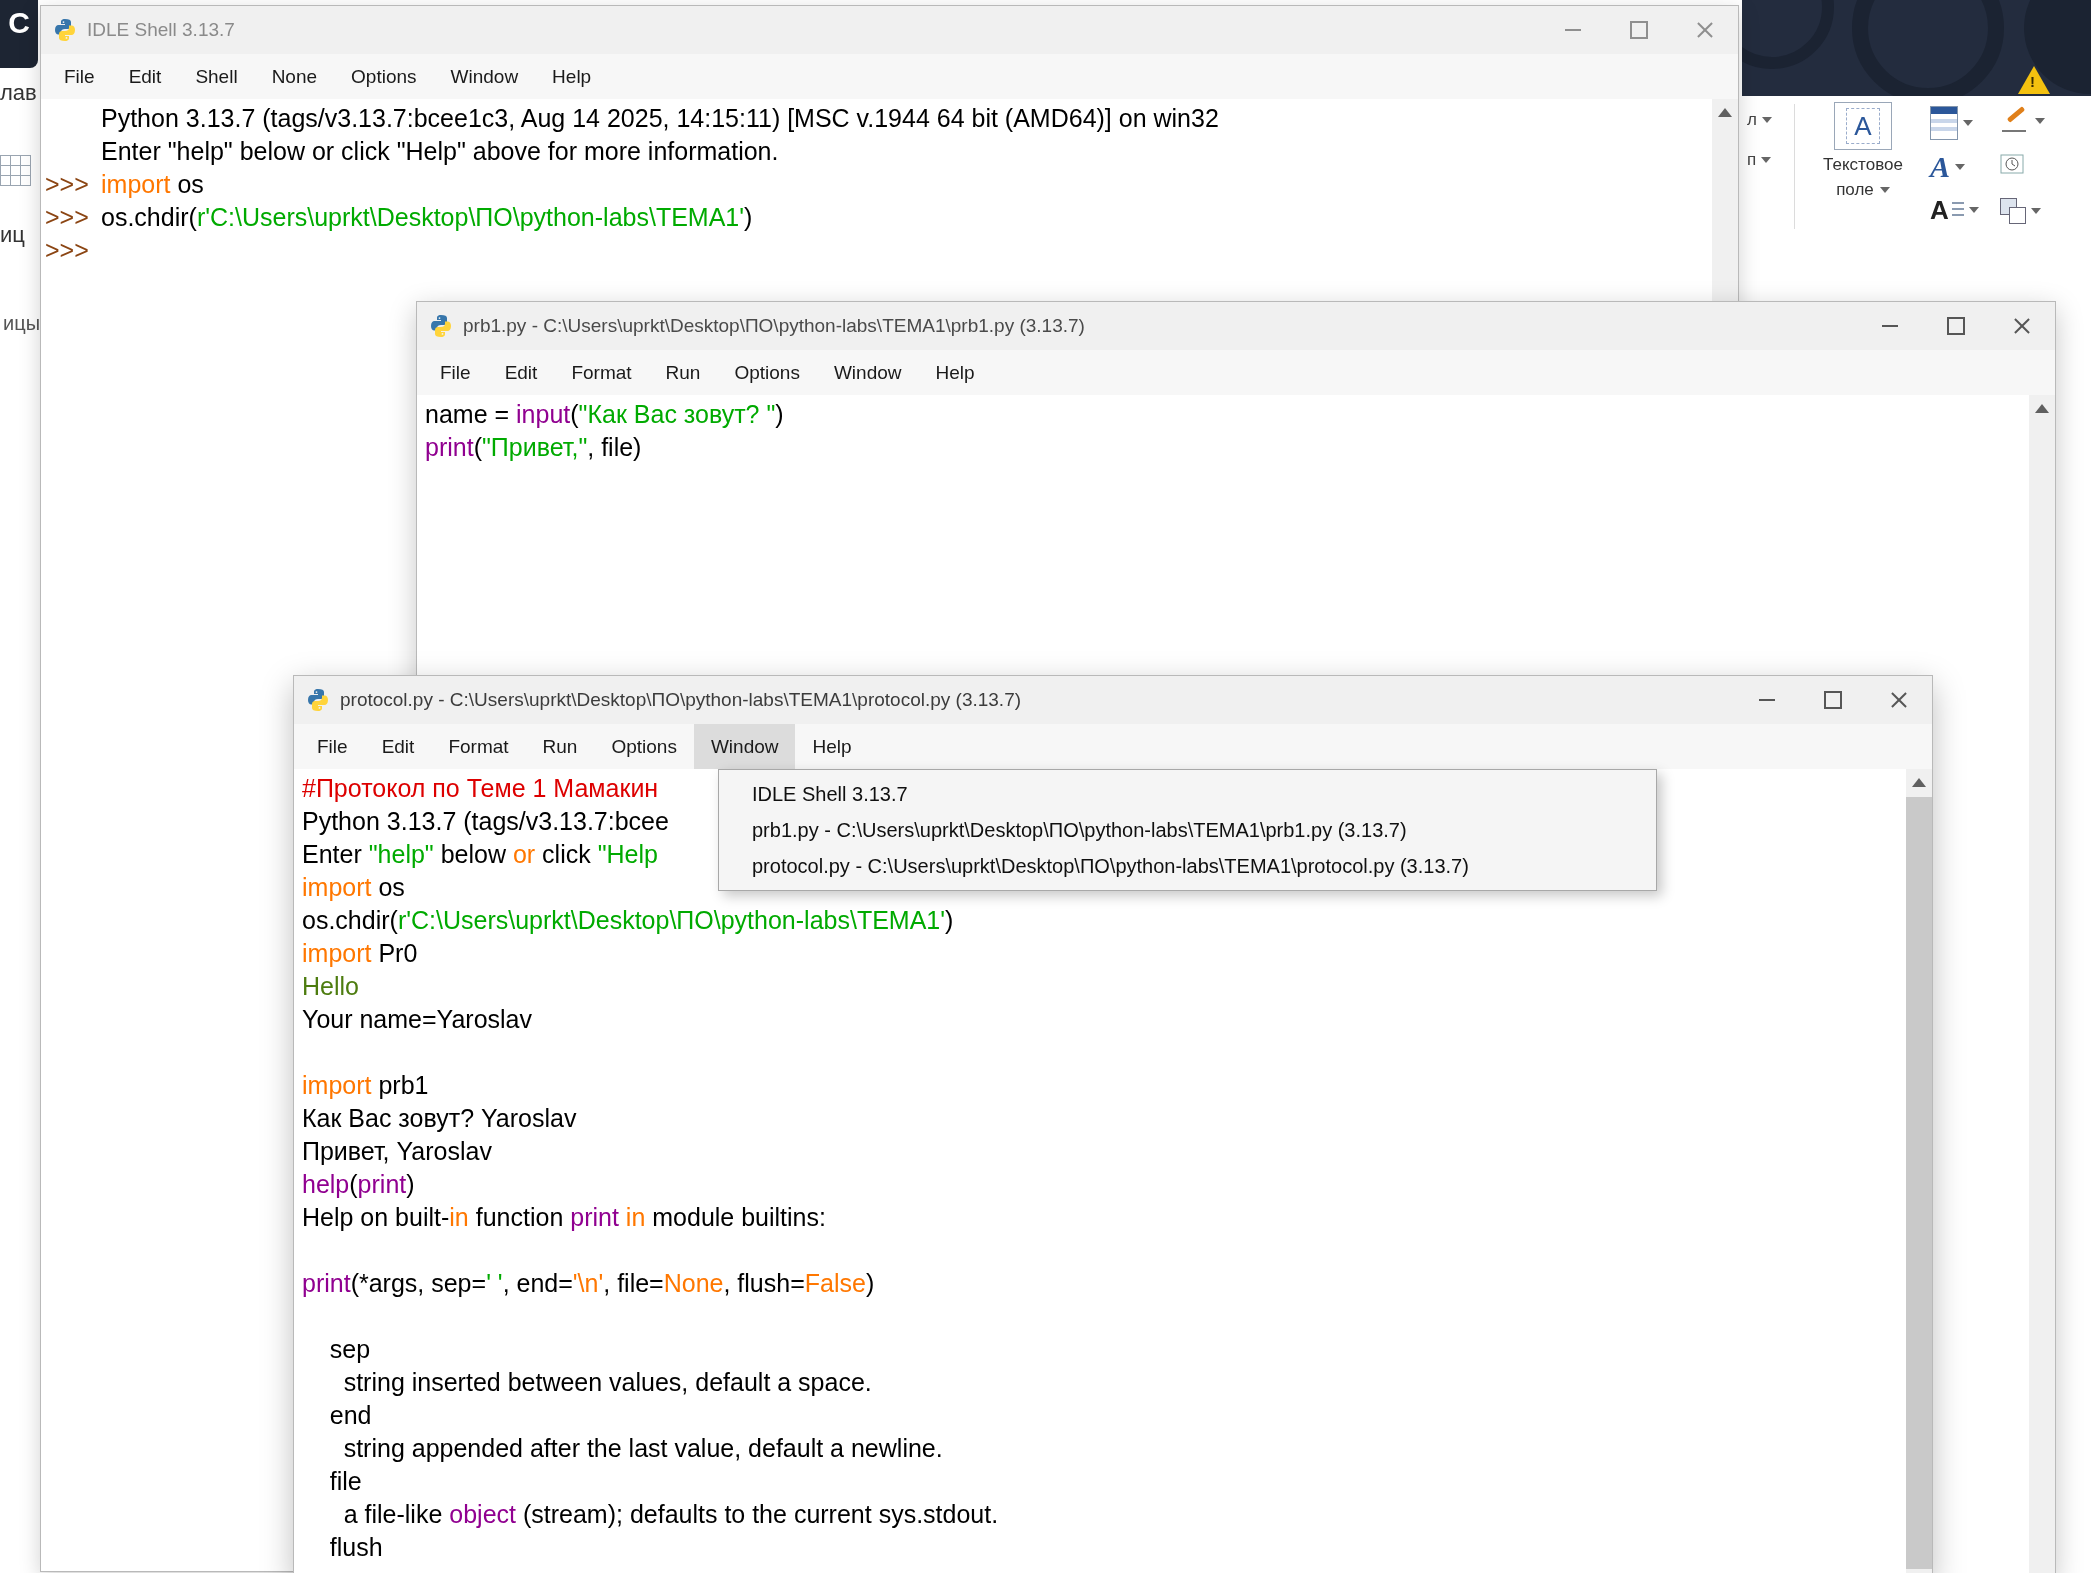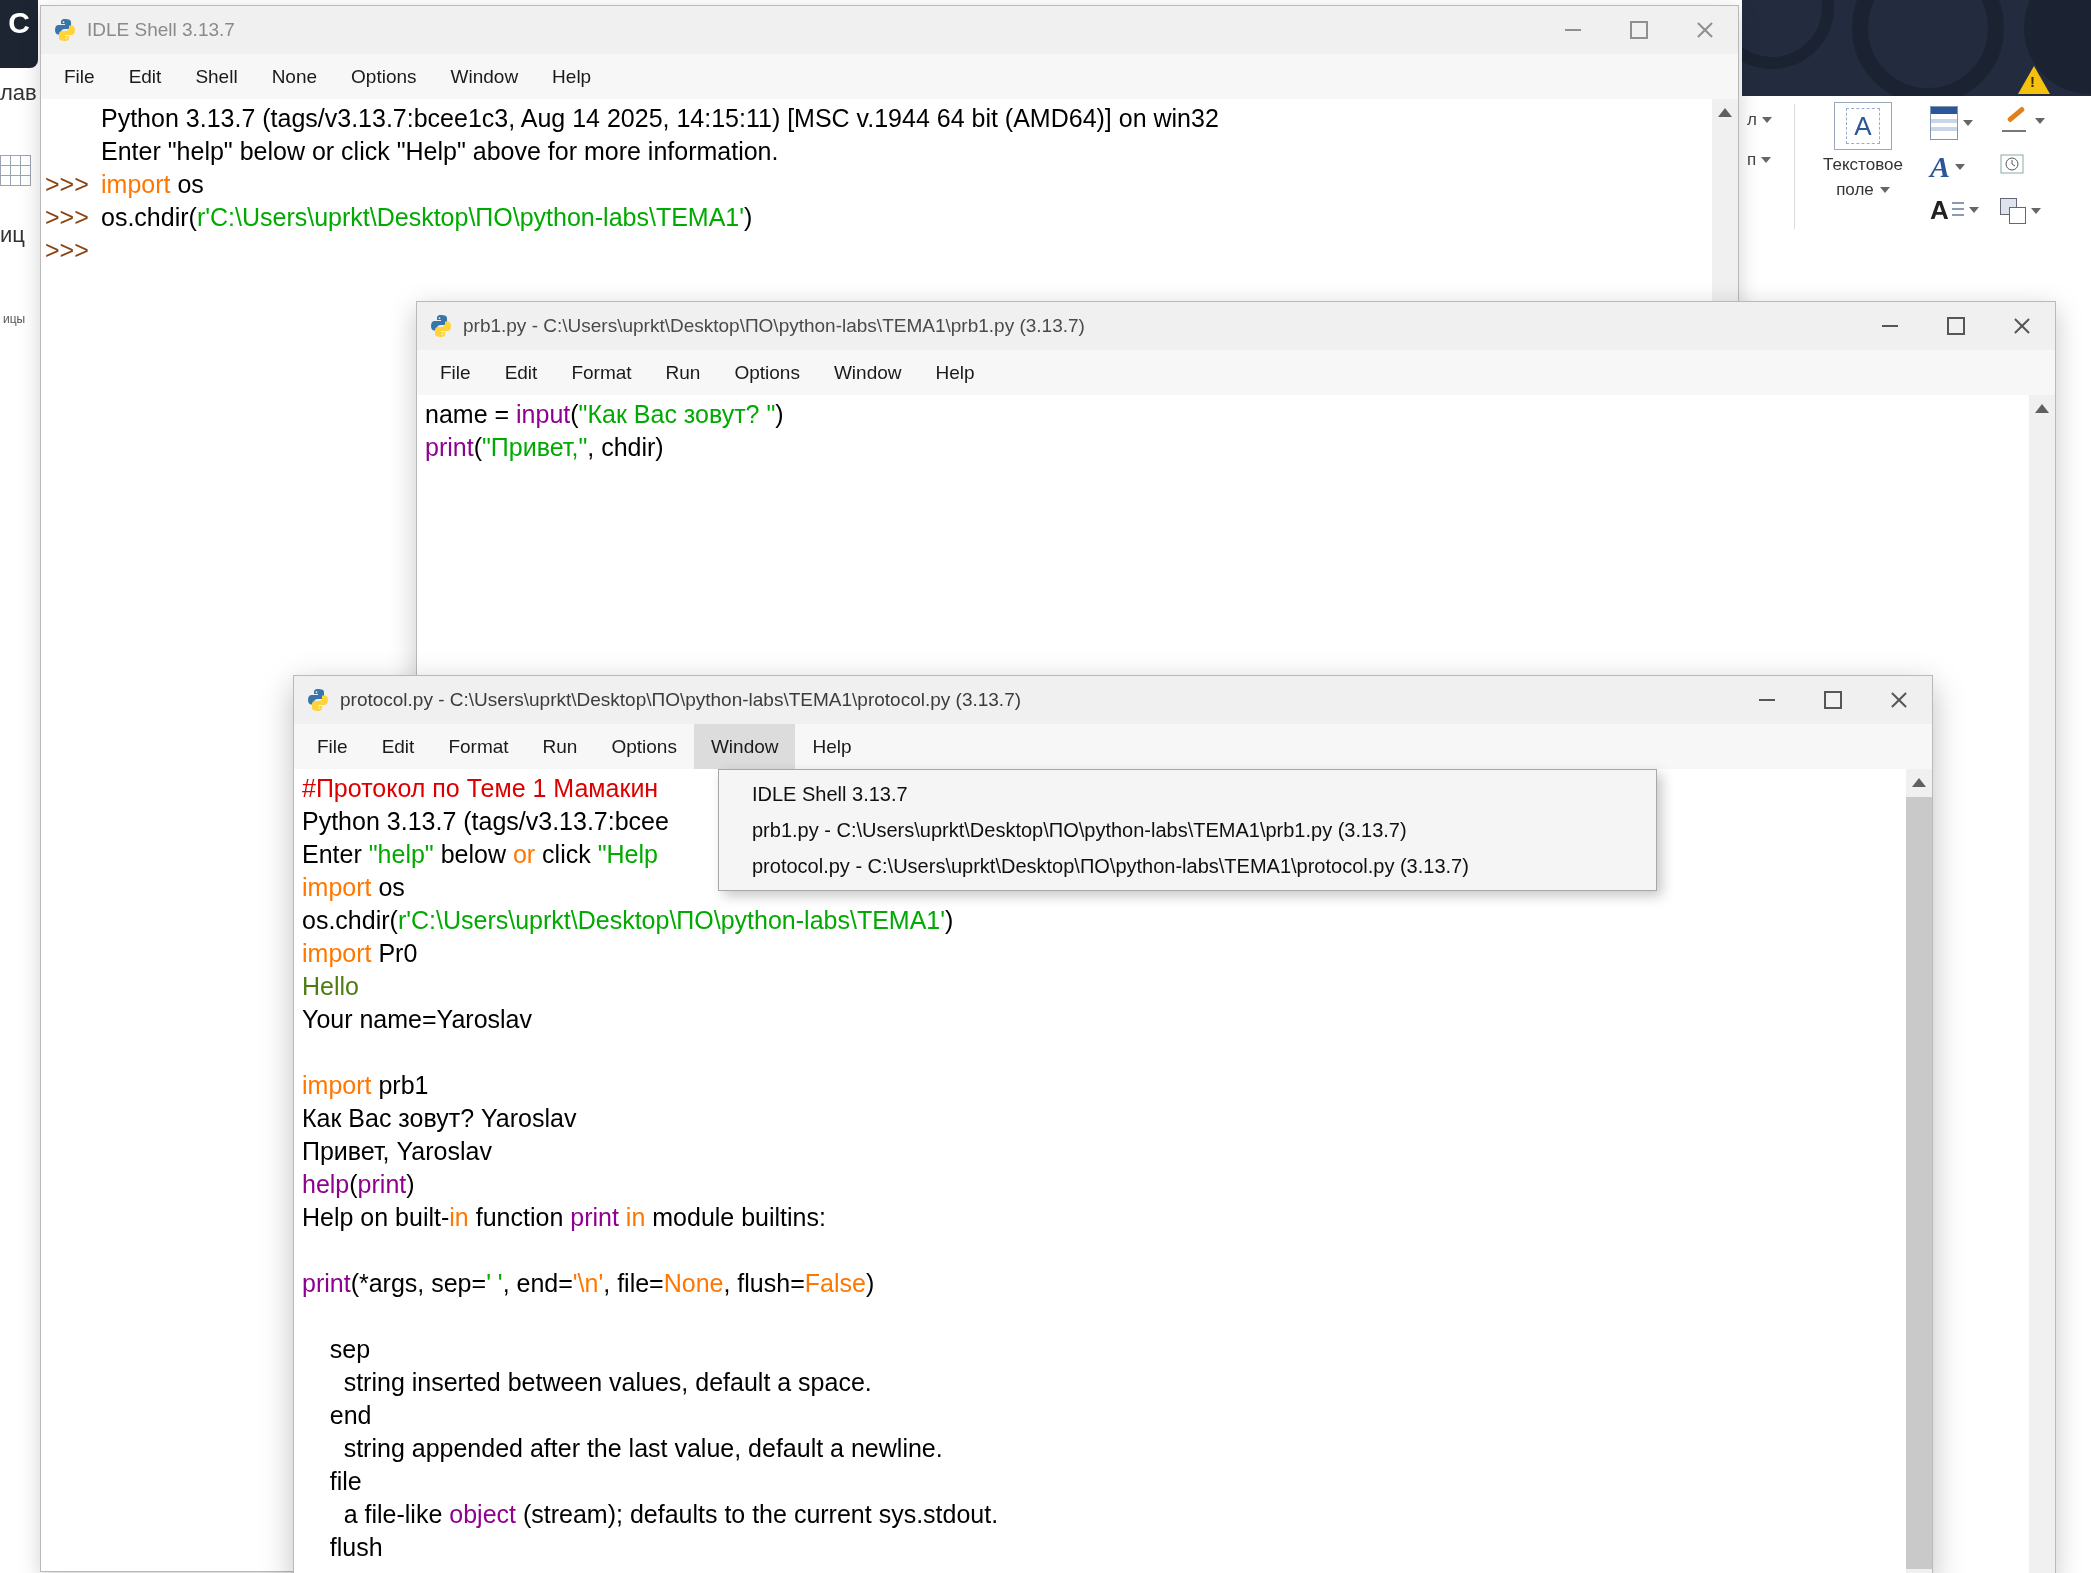--- a/index.html
+++ b/index.html
@@ -49,21 +49,21 @@
 
   
   .py-icon{flex:0 0 24px;height:24px;}
 
   
   #corner-logo{position:absolute;left:0;top:0;width:38px;height:62px;background:#1d2533;color:#fff;font-size:30px;
                font-weight:bold;display:flex;justify-content:center;padding-top:6px;z-index:5;border-bottom-right-radius:8px;}
   .left-frag{position:absolute;font-size:22px;color:#333;z-index:1;white-space:nowrap;}
   #lf1{left:0;top:80px;}
   #lf2{left:0;top:222px;}
-  #lf3{left:3px;top:312px;color:#555;font-size:12px;}
+  #lf3{left:3px;top:312px;color:#555;font-size:20px;}
   #grid-icon{position:absolute;left:0;top:155px;width:29px;height:29px;background:#9aa5b1;padding:1px;display:grid;
              grid-template-columns:repeat(3,1fr);grid-template-rows:repeat(3,1fr);gap:1px;z-index:1;}
   #grid-icon div{background:#fff;}
 
   #topright-dark{position:absolute;left:1742px;top:0;width:349px;height:96px;background:#232c3e;overflow:hidden;z-index:1;}
   .deco-ring{position:absolute;border-radius:50%;border:16px solid #1b2332;}
   #ring1{left:110px;top:-48px;width:120px;height:120px;}
   #ring2{left:-32px;top:-55px;width:100px;height:100px;border-width:12px;}
   #disc1{position:absolute;left:282px;top:-38px;width:132px;height:132px;background:#1b2332;border-radius:50%;}
 
@@ -253,21 +253,21 @@
       <span class="menu-item">Edit</span>
       <span class="menu-item">Format</span>
       <span class="menu-item">Run</span>
       <span class="menu-item">Options</span>
       <span class="menu-item">Window</span>
       <span class="menu-item">Help</span>
     </nav>
   <div class="content">
     <div class="codearea editor">
         <div class="code-line"><span class="line-text"><span style="color: rgb(0, 0, 0);">name = </span><span style="color: rgb(144, 0, 144);">input</span><span style="color: rgb(0, 0, 0);">(</span><span style="color: rgb(0, 170, 0);">"Как Вас зовут? "</span><span style="color: rgb(0, 0, 0);">)</span></span></div>
-        <div class="code-line"><span class="line-text"><span style="color: rgb(144, 0, 144);">print</span><span style="color: rgb(0, 0, 0);">(</span><span style="color: rgb(0, 170, 0);">"Привет,"</span><span style="color: rgb(0, 0, 0);">, chdir)</span></span></div>
+        <div class="code-line"><span class="line-text"><span style="color: rgb(144, 0, 144);">print</span><span style="color: rgb(0, 0, 0);">(</span><span style="color: rgb(0, 170, 0);">"Привет,"</span><span style="color: rgb(0, 0, 0);">, file)</span></span></div>
       </div>
     <div class="scrollbar">
       <div class="sb-btn">
           <span class="tri-up"></span>
         </div>
     </div>
   </div>
 </section>
 
 <section class="win" id="protocol-win">

